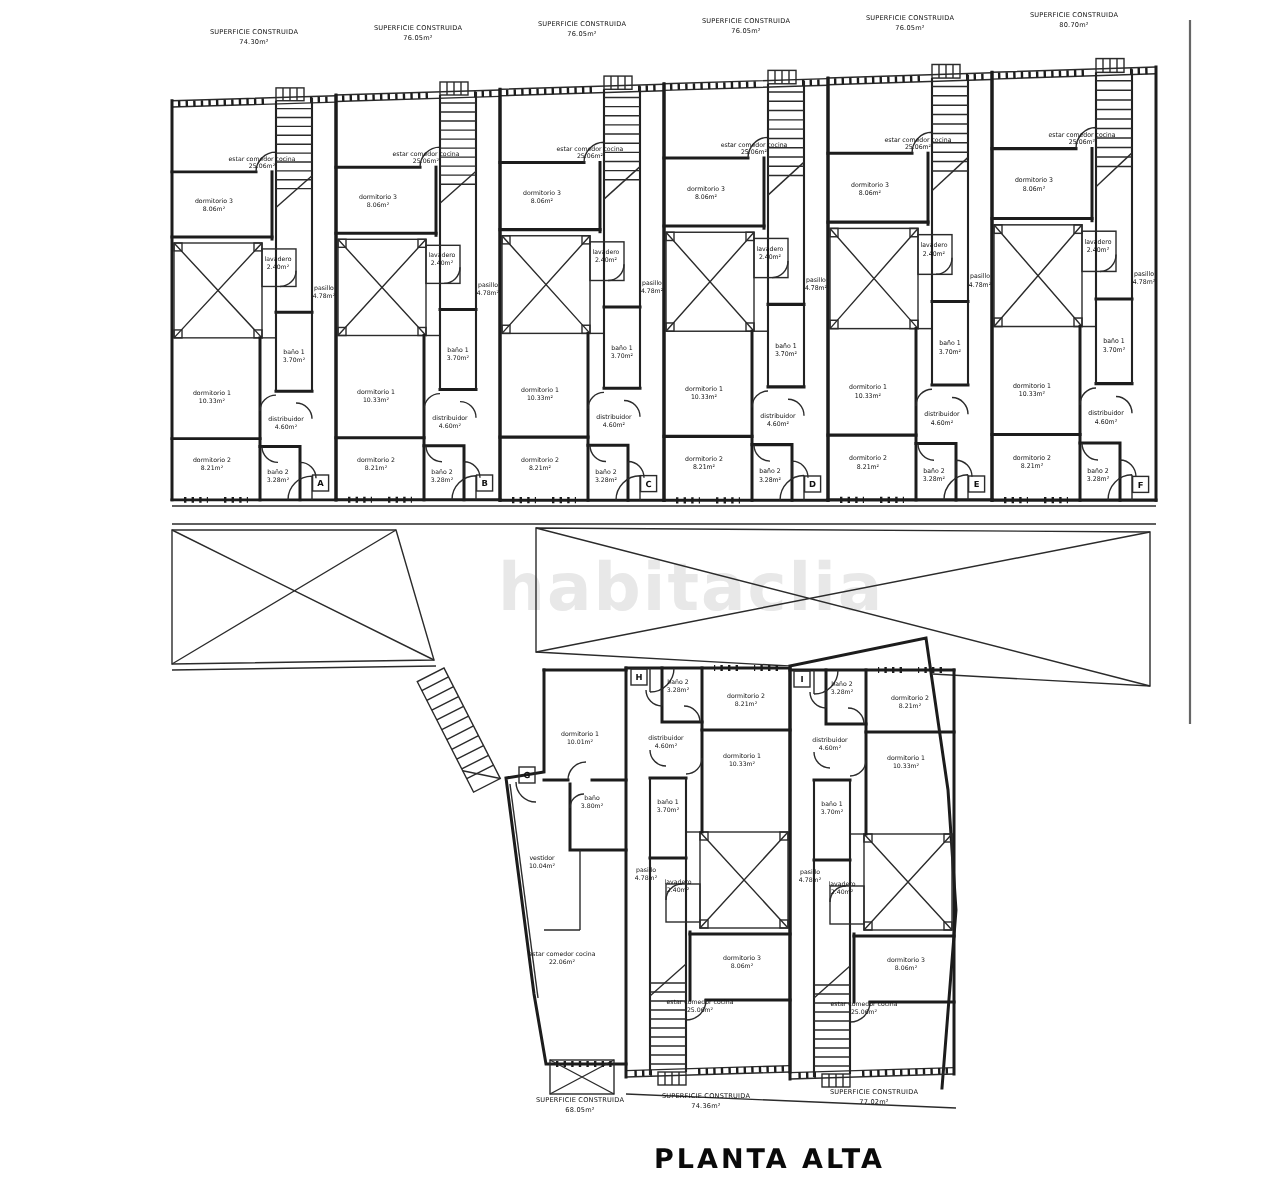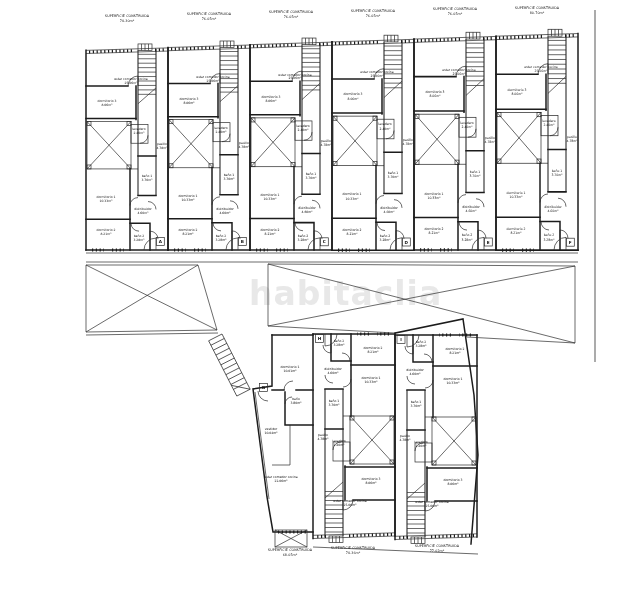--- a/index.html
+++ b/index.html
@@ -226,13 +226,14 @@
       <text class="rl" x="290" y="372">10.01m²</text>
       <text class="rl" x="296" y="400">baño</text>
       <text class="rl" x="296" y="404">3.80m²</text>
       <text class="rl" x="271" y="430">vestidor</text>
       <text class="rl" x="271" y="434">10.04m²</text>
       <text class="rl" x="281" y="478">estar comedor cocina</text>
       <text class="rl" x="281" y="482">22.06m²</text>
     </g>
   </svg>
 
+  <div id="title">PLANTA ALTA</div>
 </div>
 
 </body></html>

